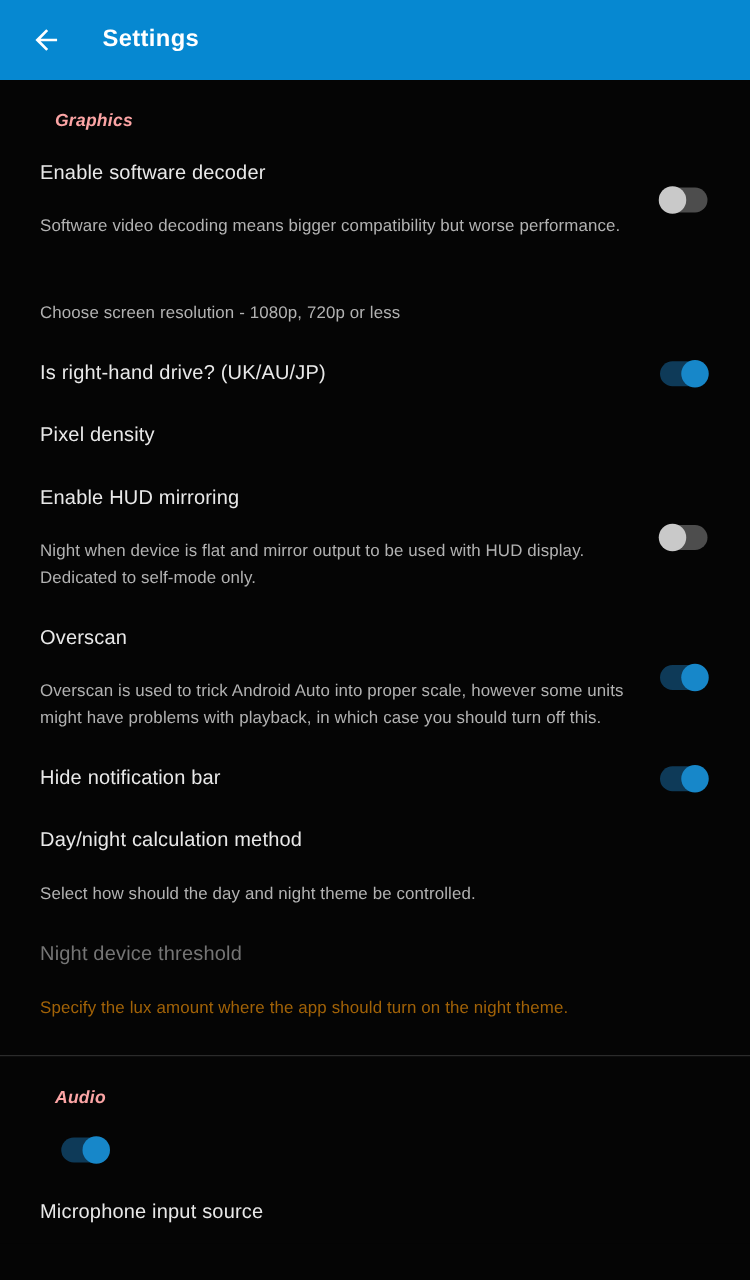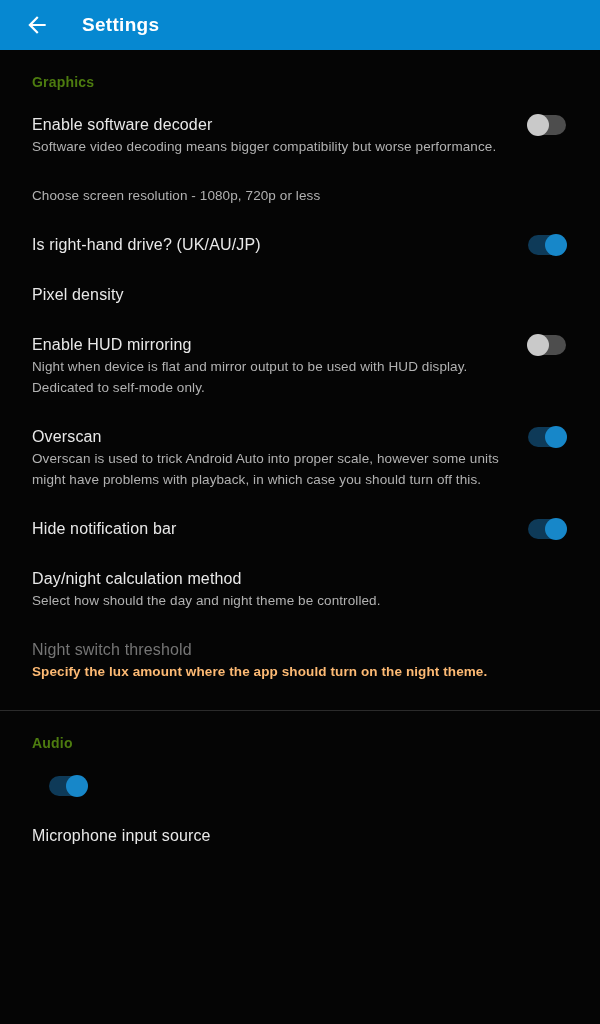--- a/index.html
+++ b/index.html
@@ -6,21 +6,21 @@
     margin: 0;
     padding: 0;
     width: 600px;
     height: 1024px;
     background: #050505;
     overflow: hidden;
     font-family: "Liberation Sans", "DejaVu Sans", sans-serif;
   }
   
   .appbar {
-    height: 50px;
+    height: 64px;
     background: #0688d1;
     display: flex;
     align-items: center;
     padding: 0 24px;
     box-sizing: border-box;
   }
   .back-btn {
     width: 26px;
     height: 26px;
     display: flex;
@@ -33,47 +33,49 @@
   .appbar-title {
     color: #ffffff;
     font-size: 19px;
     font-weight: bold;
     letter-spacing: 0.3px;
     margin-left: 32px;
   }
   
   .content { background: #050505; }
   .section-label {
-    color: #4d7c0f;
+    color: #fca5a5;
     font-size: 14px;
     font-weight: bold;
     letter-spacing: 0.2px;
-    padding: 24px 32px 10px 32px;
+    padding: 24px 32px 10px 44px;
+    font-style: italic;
   }
   .item {
     display: flex;
+    align-items: center;
     padding: 14px 33px 14px 32px;
     cursor: pointer;
   }
   .item-text { flex: 1; min-width: 0; }
   .item-title {
     color: #e9e9e9;
     font-size: 16px;
     line-height: 22px;
     letter-spacing: 0.15px;
   }
   .item-sub {
     color: #b2b2b2;
     font-size: 13.5px;
     line-height: 21px;
-    margin-top: 0;
+    margin-top: 20px;
     letter-spacing: 0.1px;
   }
   .item.disabled .item-title { color: #757575; }
-  .item.disabled .item-sub { color: #fdba74; font-weight: bold; }
+  .item.disabled .item-sub { color: #a16207; }
   
   .switch {
     position: relative;
     width: 40px;
     height: 22px;
     flex: 0 0 auto;
     margin-left: 16px;
     cursor: pointer;
   }
   .switch .track {
@@ -188,21 +190,21 @@
 
   <div class="item">
     <div class="item-text">
       <div class="item-title">Day/night calculation method</div>
       <div class="item-sub">Select how should the day and night theme be controlled.</div>
     </div>
   </div>
 
   <div class="item disabled">
     <div class="item-text">
-      <div class="item-title">Night switch threshold</div>
+      <div class="item-title">Night device threshold</div>
       <div class="item-sub">Specify the lux amount where the app should turn on the night theme.</div>
     </div>
   </div>
 
   <div class="divider"></div>
 
   <div class="section-label">Audio</div>
 
   <div class="item">
     <div class="switch on">

